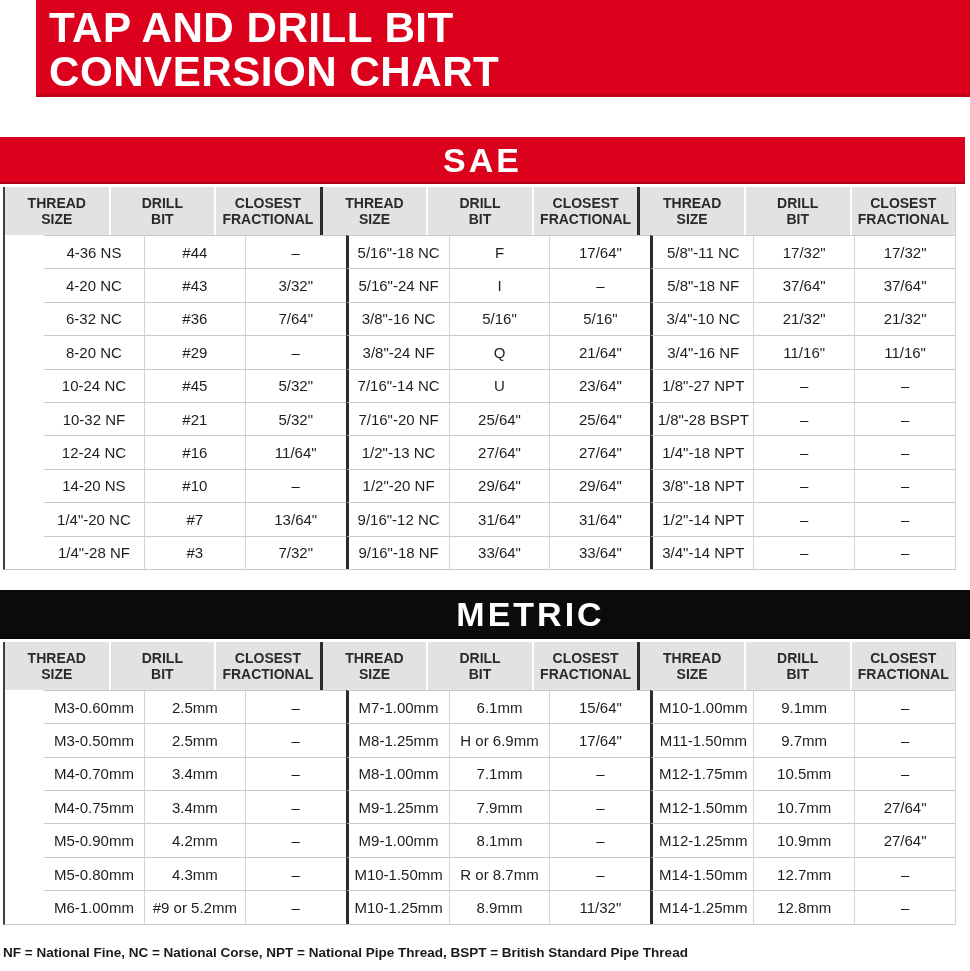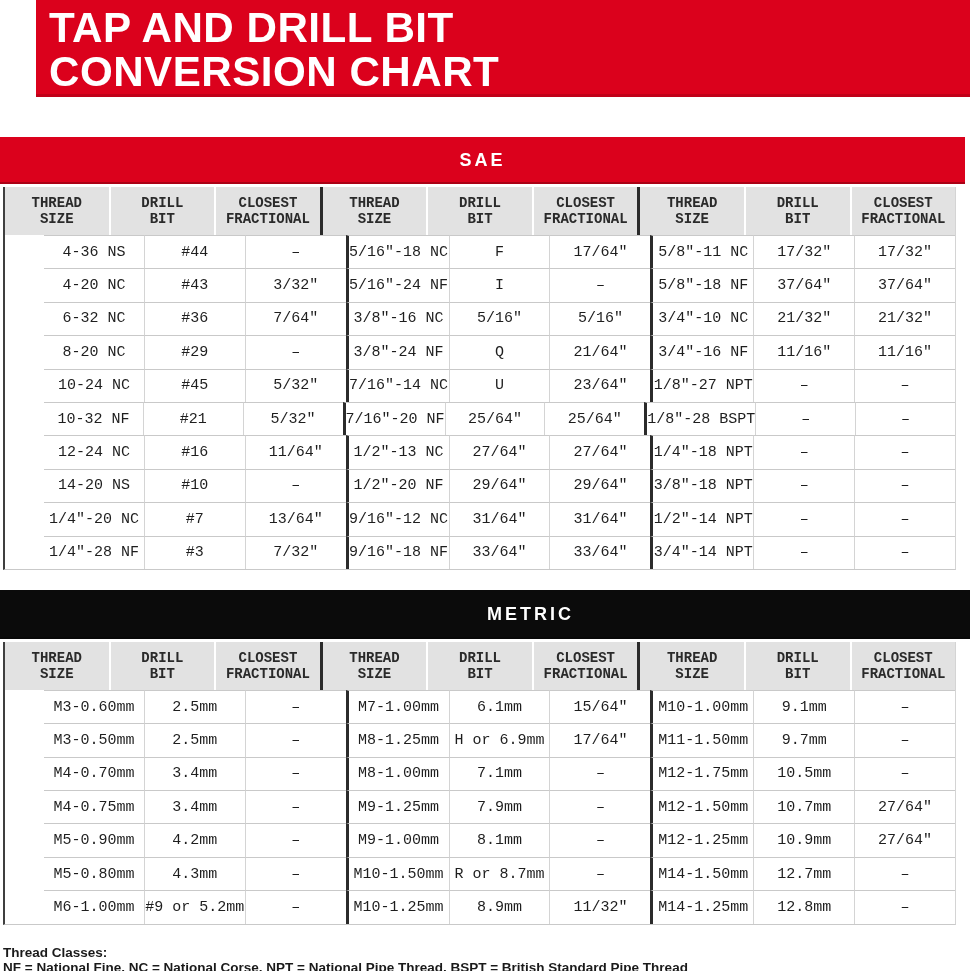--- a/index.html
+++ b/index.html
@@ -13,31 +13,31 @@
     box-shadow:inset 0 -3px 0 rgba(0,0,0,0.12);
     margin-left:36px;
   }
   .title-line{
     color:#ffffff;font-weight:bold;font-size:43px;line-height:44px;
     letter-spacing:0.5px;transform:scaleX(0.98);transform-origin:left;
     white-space:nowrap;
   }
   .section-bar{
     width:965px;height:47px;display:flex;align-items:center;justify-content:center;
-    color:#ffffff;font-weight:bold;font-size:18px;letter-spacing:3px;
+    color:#ffffff;font-weight:bold;font-size:34px;letter-spacing:3px;
     box-shadow:inset 0 -2px 0 rgba(0,0,0,0.22);
   }
   .bar-red{background:#db011c;margin-top:40px;}
   .bar-black{background:#0b0b0b;margin-top:20px;height:49px;padding-left:48px;}
   .table{
     width:950px;margin-left:3px;margin-top:3px;
     border-left:2px solid #3f3f3f;border-right:1px solid #d4d4d4;
     border-bottom:1px solid #c9c9c9;
   }
-  .row{display:flex;font-family:Liberation Mono, monospace;}
+  .row{display:flex;}
   .hcell{
     flex:1;height:48px;background:#e2e2e2;color:#2a2a2a;
     display:flex;align-items:center;justify-content:center;text-align:center;
     font-weight:bold;font-size:14px;line-height:16px;white-space:pre-line;
     border-left:2px solid #ffffff;box-sizing:border-box;
   }
   .hcell:first-child{border-left:none;}
   .cell{
     flex:1;height:33.4px;background:#ffffff;color:#1e1e1e;
     display:flex;align-items:center;justify-content:center;
@@ -288,15 +288,14 @@
       <div class="cell gstart">M10-1.25mm</div>
       <div class="cell">8.9mm</div>
       <div class="cell">11/32"</div>
       <div class="cell gstart">M14-1.25mm</div>
       <div class="cell">12.8mm</div>
       <div class="cell">–</div>
     </div>
   </div>
 
 <div class="footnote">
-  <div class="footnote-heading">Thread Classes:</div>
   <div class="footnote-text">NF = National Fine, NC = National Corse, NPT = National Pipe Thread, BSPT = British Standard Pipe Thread</div>
 </div>
 
 </body></html>

